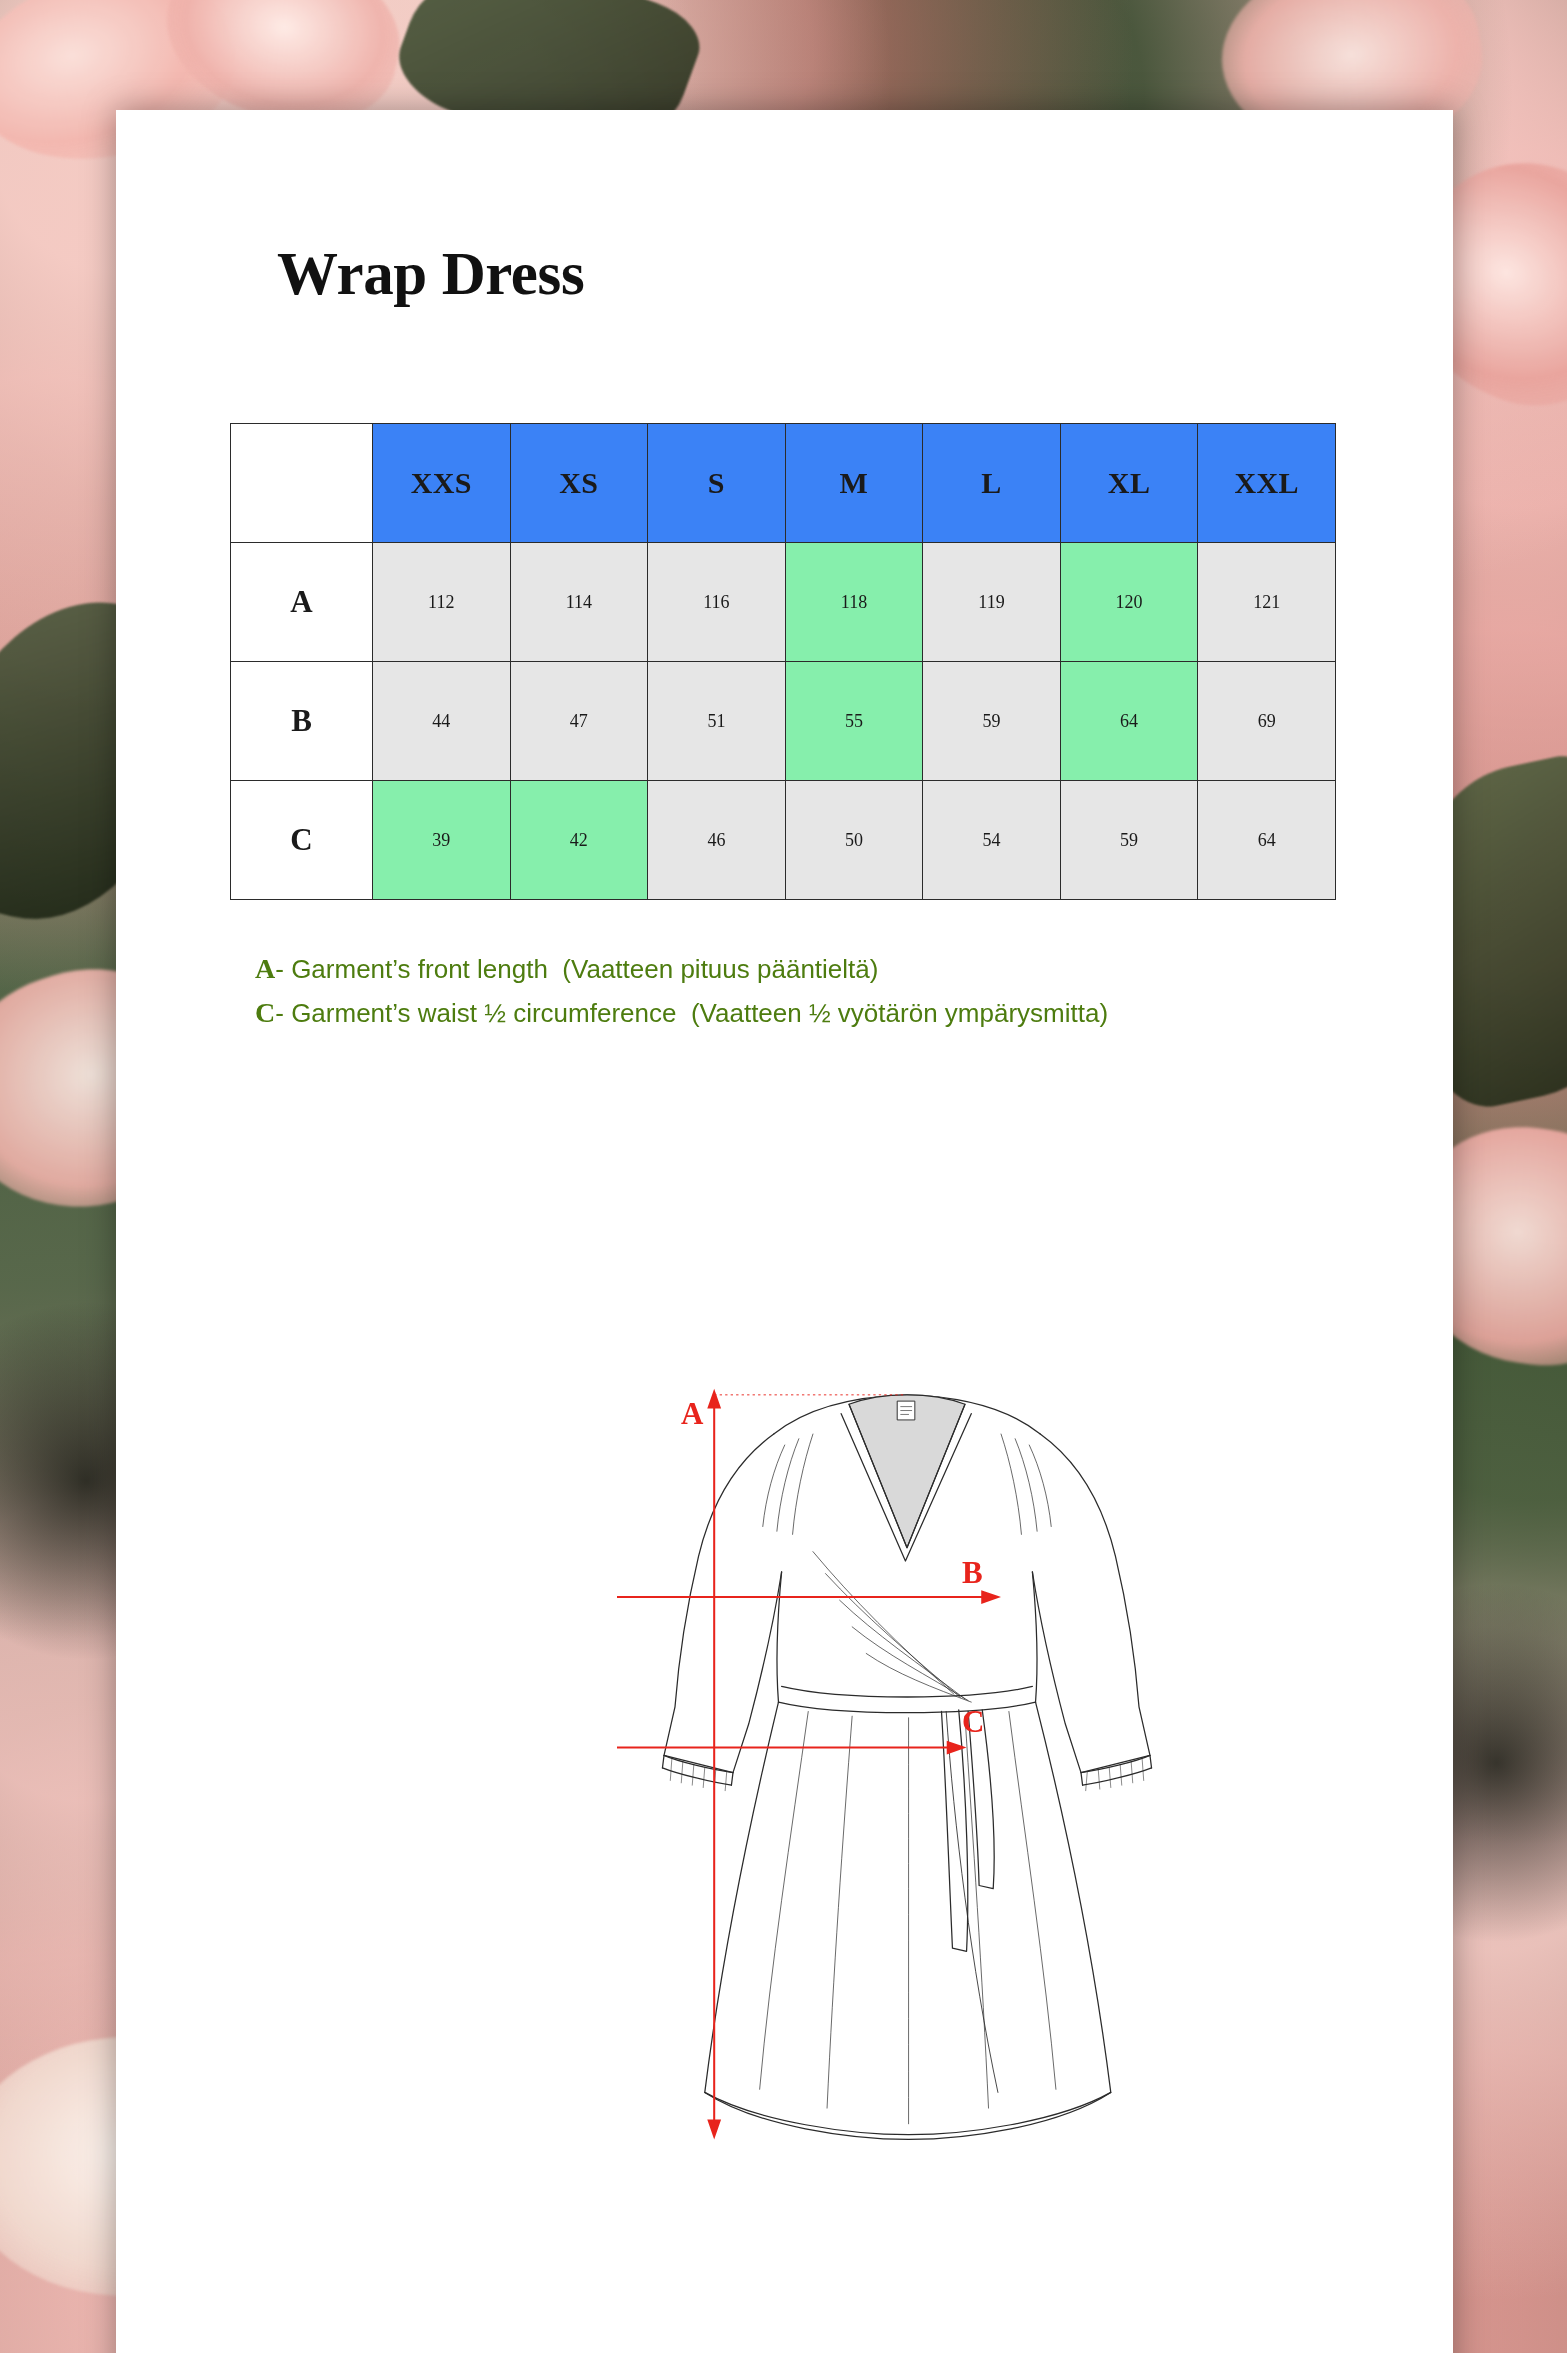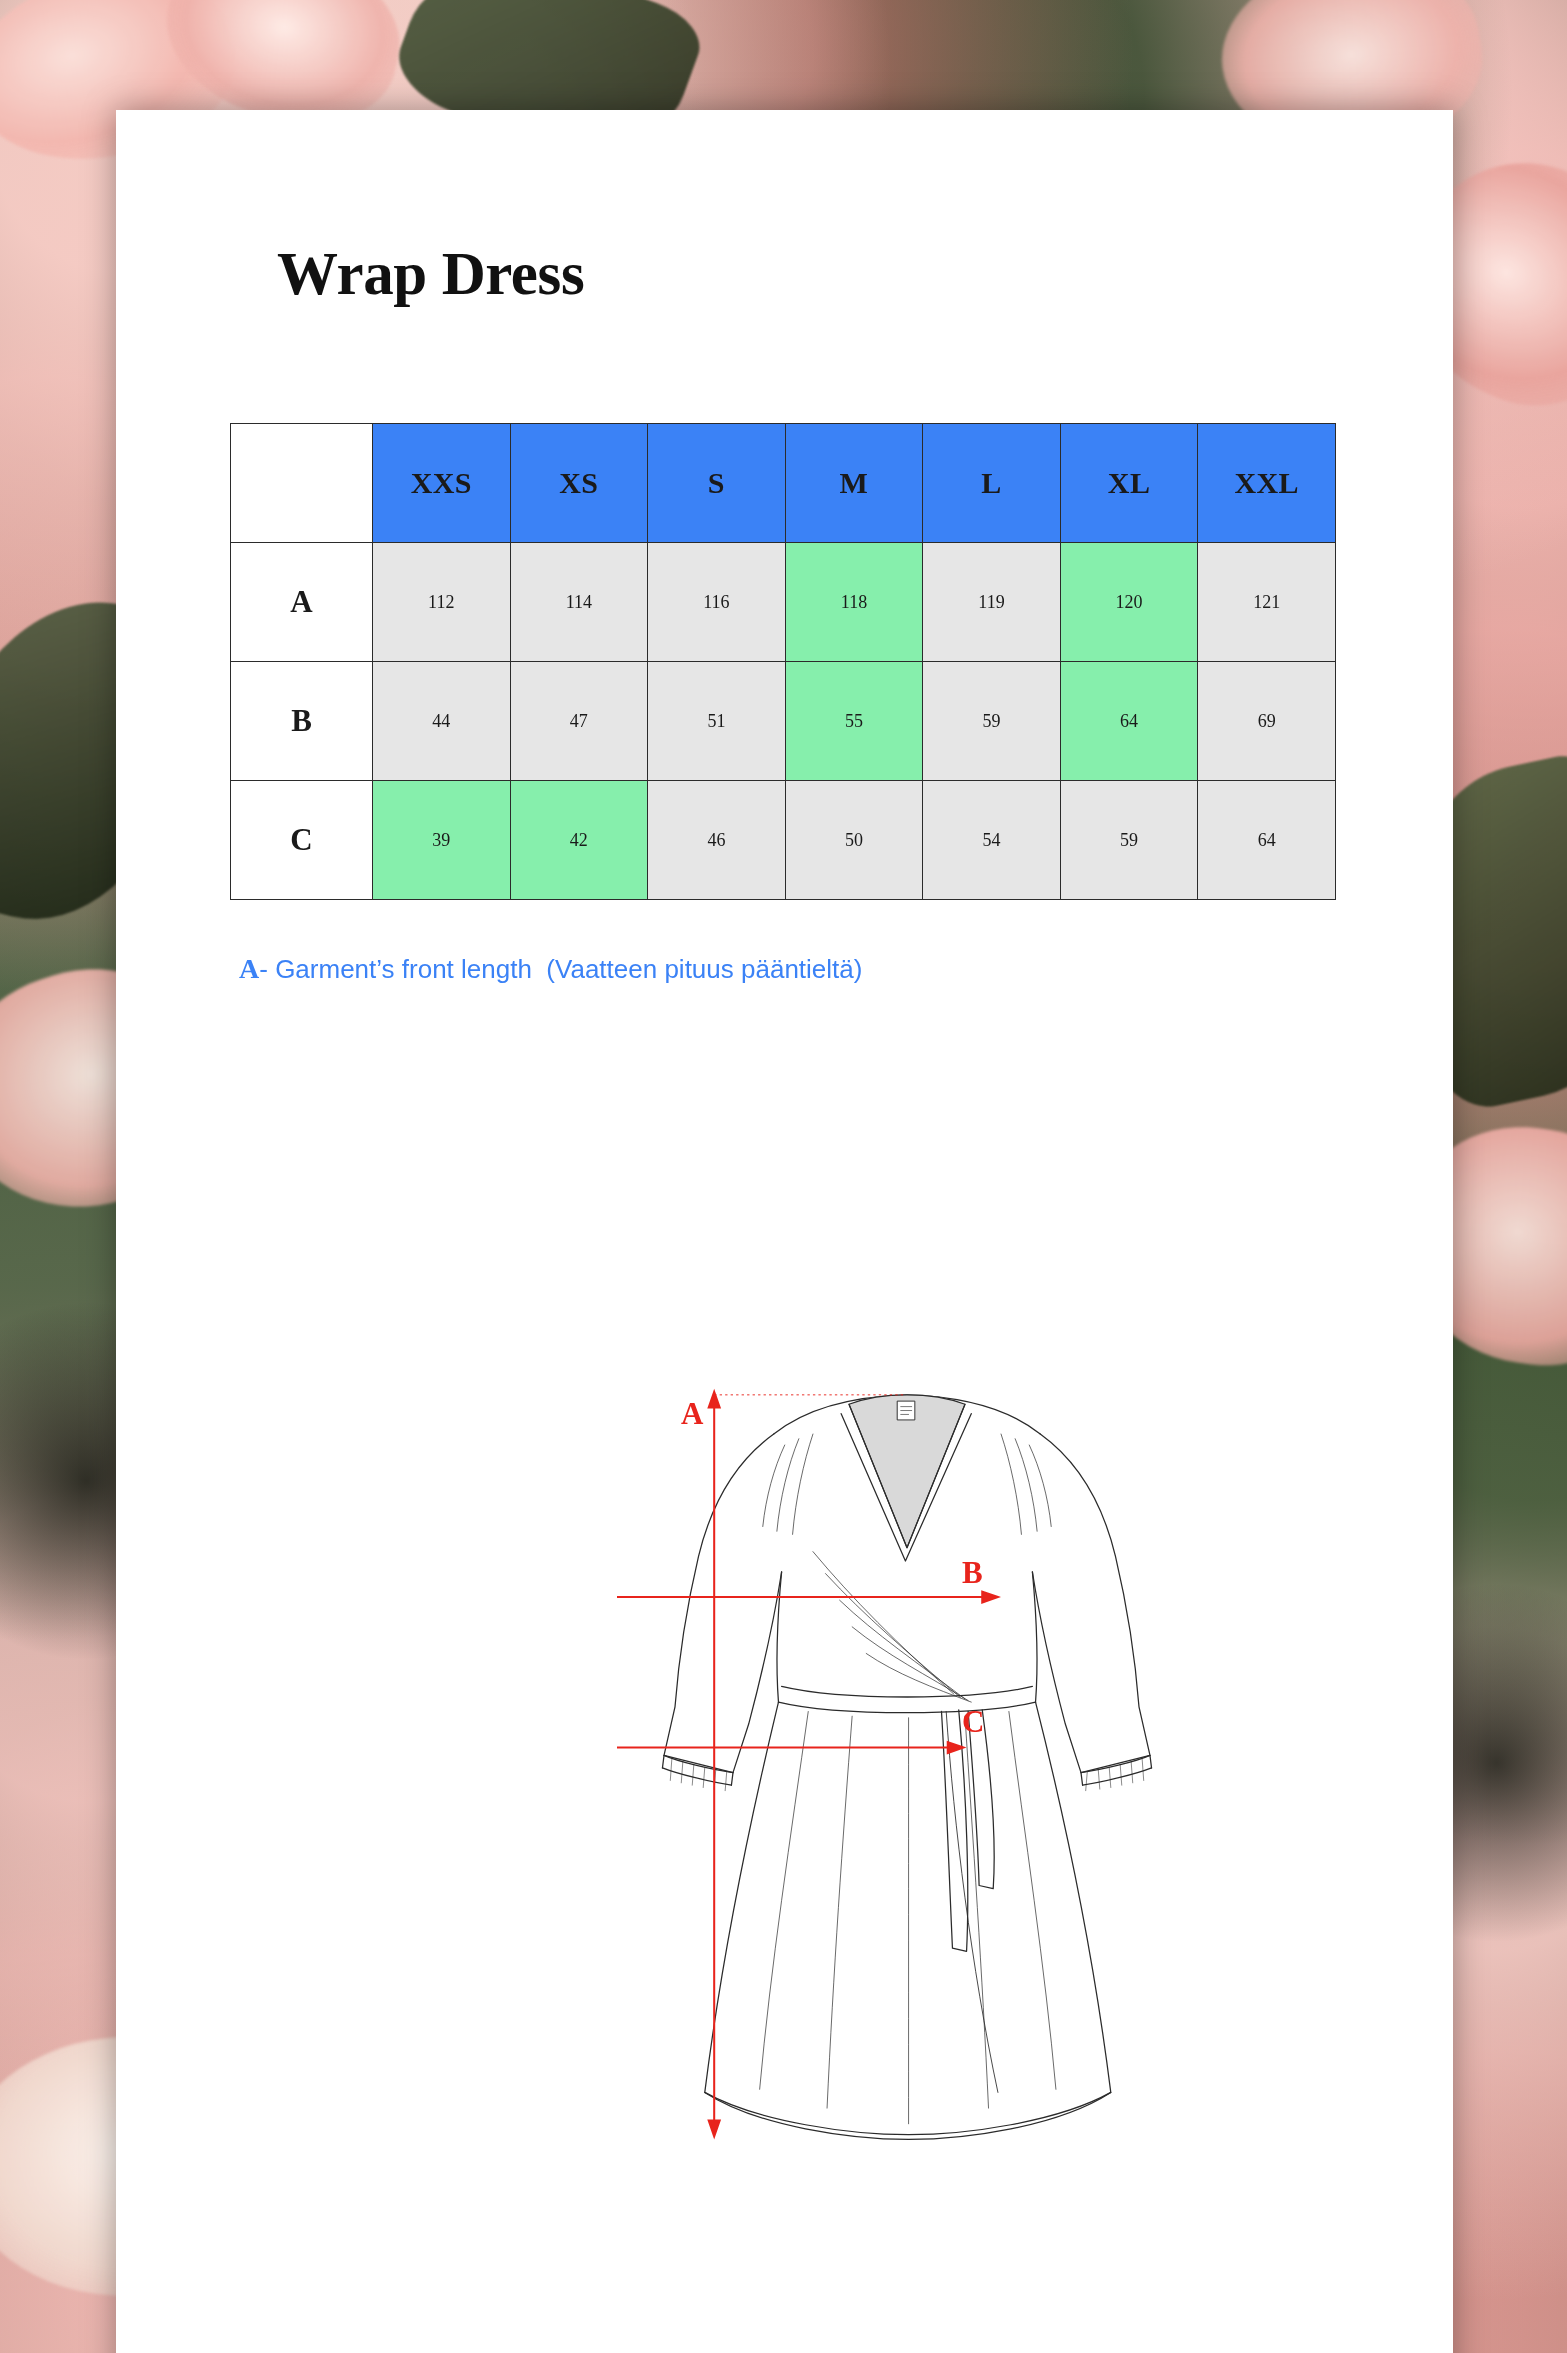--- a/index.html
+++ b/index.html
@@ -117,23 +117,23 @@
   }
   #size-table td.val {
     font-size: 18px;
   }
   #size-table td.shaded { background: #e6e6e6; }
   #size-table td.plain  { background: #86efac; }
 
   
   #legend {
     position: absolute;
-    left: 123px;
+    left: 139px;
     top: 837px;
-    color: #3b82f6;
+    color: #4d7c0f;
   }
   #legend .line {
     font-size: 26px;
     line-height: 43px;
     white-space: nowrap;
     font-family: "Liberation Sans", sans-serif;
   }
   #legend .key {
     font-family: "Liberation Serif", serif;
     font-weight: bold;
@@ -228,20 +228,25 @@
       </tr>
     </tbody>
   </table>
 
   <div id="legend">
     <div class="line">
       <span class="key">A</span><span>-</span>
       <span>Garment’s front length</span>
       &nbsp;<span class="fi">(Vaatteen pituus pääntieltä)</span>
     </div>
+    <div class="line">
+      <span class="key">C</span><span>-</span>
+      <span>Garment’s waist ½ circumference</span>
+      &nbsp;<span class="fi">(Vaatteen ½ vyötärön ympärysmitta)</span>
+    </div>
   </div>
 
   <div id="illustration">
     <svg viewBox="0 0 740 1050" width="580" height="823">
       <g fill="none" stroke="#2b2b2b" stroke-width="1.6" stroke-linejoin="round" stroke-linecap="round">
 
         <path d="M200 60 C 240 28, 300 12, 370 10 C 440 12, 500 28, 540 60"></path>
 
         <path d="M296 22 L370 205 L444 22 C 420 13, 396 10, 370 10 C 344 10, 320 13, 296 22 Z" fill="#d9d9d9" stroke="#2b2b2b" stroke-width="1.4"></path>
 

